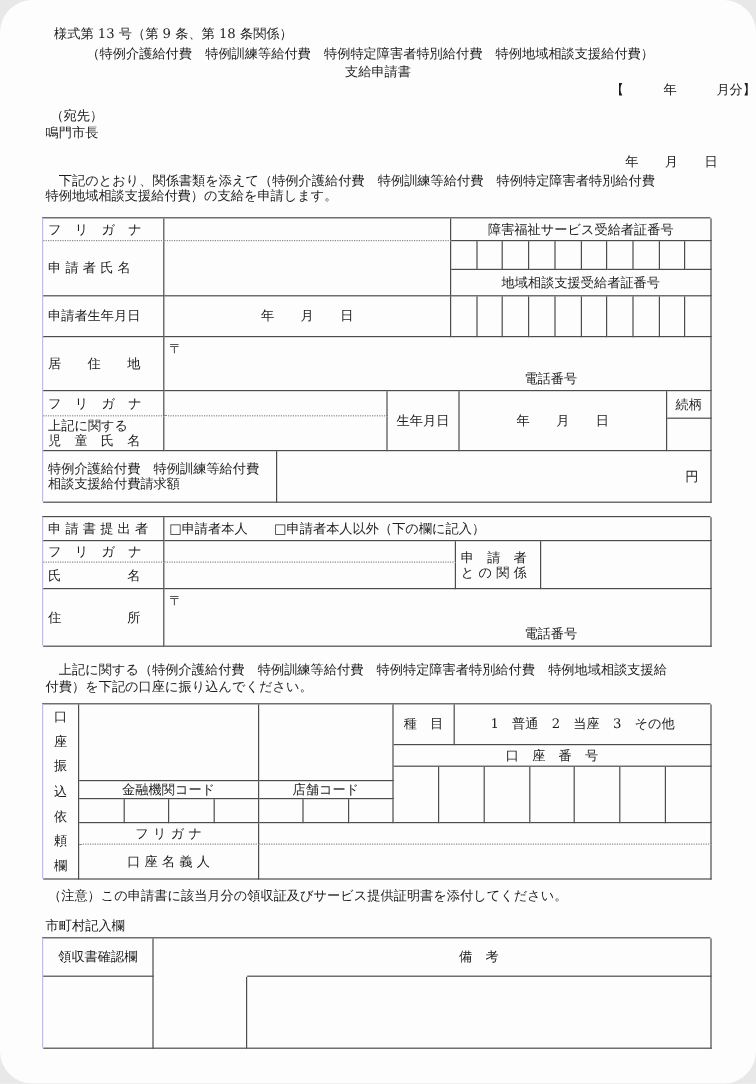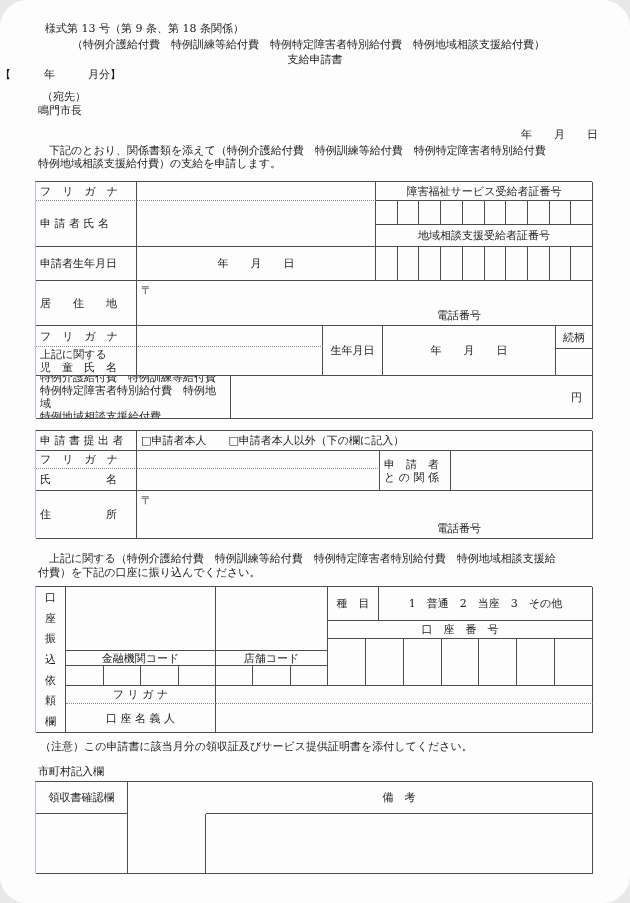--- a/index.html
+++ b/index.html
@@ -24,21 +24,21 @@
   .postal{position:absolute;left:4px;top:2px;}
 </style>
 </head>
 <body>
 
 <div class="page">
 
   <div class="txt" style="left:45px;top:22px;">様式第 13 号（第 9 条、第 18 条関係）</div>
   <div class="txt" style="left:72px;top:38px;">（特例介護給付費　特例訓練等給付費　特例特定障害者特別給付費　特例地域相談支援給付費）</div>
   <div class="txt" style="left:0;top:53px;width:630px;text-align:center;">支給申請書</div>
-  <div class="txt" style="left:0;top:68px;width:630px;text-align:left;">【　　　年　　　月分】</div>
+  <div class="txt" style="left:0;top:68px;width:630px;text-align:right;">【　　　年　　　月分】</div>
   <div class="txt" style="left:42px;top:90px;">（宛先）</div>
   <div class="txt" style="left:38px;top:104px;">鳴門市長</div>
   <div class="txt" style="right:32px;top:128px;">年　　月　　日</div>
   <div class="txt" style="left:38px;top:144px;">　下記のとおり、関係書類を添えて（特例介護給付費　特例訓練等給付費　特例特定障害者特別給付費</div>
   <div class="txt" style="left:38px;top:157px;">特例地域相談支援給付費）の支給を申請します。</div>
 
   <div class="tbl" style="left:35px;top:181px;width:557px;height:237px;">
     <div class="cell dotted" style="left:0;top:0;width:101px;height:19px;">フ　リ　ガ　ナ</div>
     <div class="cell dotted" style="left:101px;top:0;width:239px;height:19px;"></div>
     <div class="cell center" style="left:340px;top:0;width:217px;height:19px;">障害福祉サービス受給者証番号</div>
@@ -87,22 +87,21 @@
       <span>児　童　氏　名</span>
     </div>
     <div class="cell" style="left:101px;top:165px;width:186px;height:29px;"></div>
     <div class="cell center" style="left:287px;top:144px;width:60px;height:50px;">生年月日</div>
     <div class="cell center" style="left:347px;top:144px;width:173px;height:50px;">年　　月　　日</div>
     <div class="cell center" style="left:520px;top:144px;width:37px;height:23px;">続柄</div>
     <div class="cell" style="left:520px;top:167px;width:37px;height:27px;"></div>
 
     <div class="cell colleft" style="left:0;top:194px;width:195px;height:43px;padding:0 4px;">
       <span>特例介護給付費　特例訓練等給付費</span>
-      <span>特例特定障害者特別給付費　特例地域</span>
-      <span>特例地域相談支援給付費</span>
+      <span>相談支援給付費請求額</span>
     </div>
     <div class="cell" style="left:195px;top:194px;width:362px;height:43px;justify-content:flex-end;padding-right:10px;">
       <span>円</span>
     </div>
   </div>
 
   <div class="tbl" style="left:35px;top:430px;width:557px;height:108px;">
     <div class="cell" style="left:0;top:0;width:101px;height:20px;">申 請 書 提 出 者</div>
     <div class="cell" style="left:101px;top:0;width:456px;height:20px;">
       <span>□申請者本人</span>

